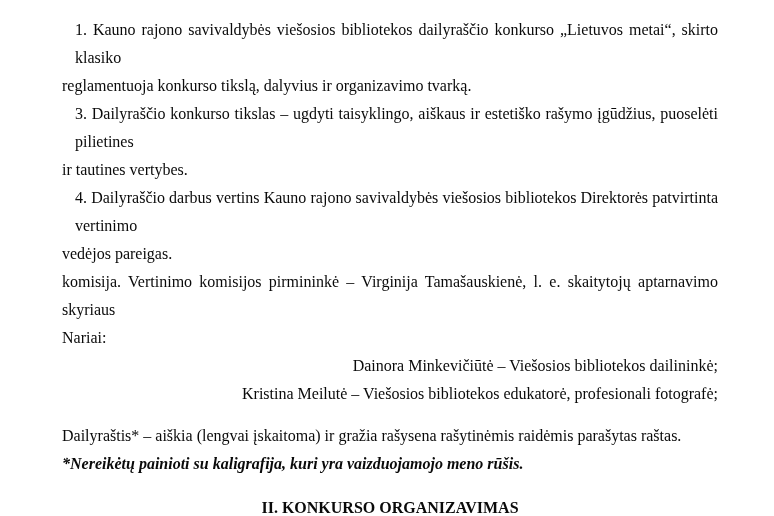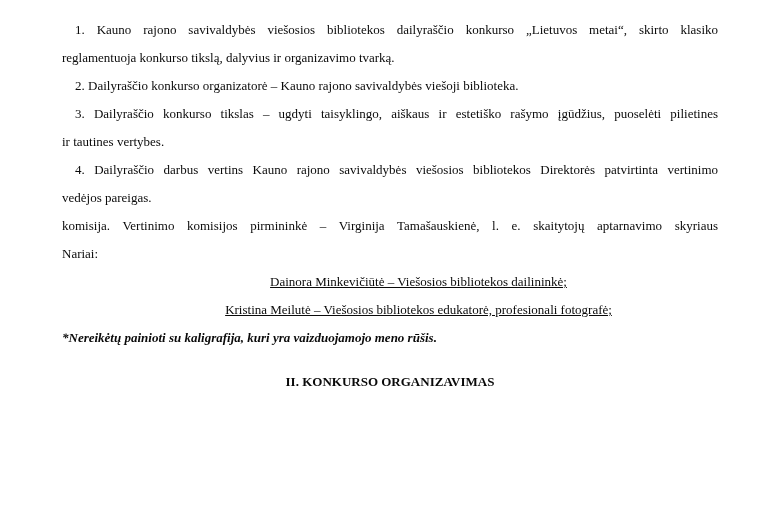--- a/index.html
+++ b/index.html
@@ -3,39 +3,38 @@
 <meta charset="utf-8">
 <style>
   html,body{margin:0;padding:0;background:#ffffff;}
   .page{
     position:relative;
     width:774px;height:516px;
     background:#ffffff;
     overflow:hidden;
     font-family:"Liberation Serif","DejaVu Serif",serif;
     color:#0a0a0a;
-    font-size:13px;
+    font-size:16px;
   }
   .content{padding:16px 56px 0 62px;}
   .para{margin:0;}
   .line{
     display:block;
     line-height:28px;
     text-align:justify;
     text-align-last:justify;
     white-space:normal;
   }
   .line.final{text-align:left;text-align-last:left;}
   .line.indent{padding-left:13px;}
   .member-line{
     display:block;
     line-height:28px;
     padding-left:57px;
-    text-align:center;
-    text-decoration:underline;
+    text-align:right;
   }
   .definition{margin-top:14px;}
   .footnote .line{font-weight:bold;font-style:italic;}
   .section-heading{
     display:block;
     margin-top:16px;
     line-height:28px;
     font-weight:bold;
     text-align:center;
     text-align-last:center;
@@ -45,23 +44,20 @@
 <body>
 
 <div class="page">
   <div class="content">
 
     <p class="para">
       <span class="line indent">1. Kauno rajono savivaldybės viešosios bibliotekos dailyraščio konkurso „Lietuvos metai“, skirto klasiko</span>
       <span class="line final">reglamentuoja konkurso tikslą, dalyvius ir organizavimo tvarką.</span>
     </p>
 
-    <p class="para">
-      <span class="line final indent">2. Dailyraščio konkurso organizatorė – Kauno rajono savivaldybės viešoji biblioteka.</span>
-    </p>
 
     <p class="para">
       <span class="line indent">3. Dailyraščio konkurso tikslas – ugdyti taisyklingo, aiškaus ir estetiško rašymo įgūdžius, puoselėti pilietines</span>
       <span class="line final">ir tautines vertybes.</span>
     </p>
 
     <p class="para">
       <span class="line indent">4. Dailyraščio darbus vertins Kauno rajono savivaldybės viešosios bibliotekos Direktorės patvirtinta vertinimo</span>
       <span class="line final">vedėjos pareigas.</span>
       <span class="line">komisija. Vertinimo komisijos pirmininkė – Virginija Tamašauskienė, l. e. skaitytojų aptarnavimo skyriaus</span>
@@ -69,20 +65,23 @@
 
     <p class="para">
       <span class="line final">Nariai:</span>
     </p>
 
     <p class="para">
       <span class="member-line">Dainora Minkevičiūtė – Viešosios bibliotekos dailininkė;</span>
       <span class="member-line">Kristina Meilutė – Viešosios bibliotekos edukatorė, profesionali fotografė;</span>
     </p>
 
+    <p class="para definition">
+      <span class="line final">Dailyraštis* – aiškia (lengvai įskaitoma) ir gražia rašysena rašytinėmis raidėmis parašytas raštas.</span>
+    </p>
 
     <p class="para footnote">
       <span class="line final">*Nereikėtų painioti su kaligrafija, kuri yra vaizduojamojo meno rūšis.</span>
     </p>
 
     <span class="section-heading">II. KONKURSO ORGANIZAVIMAS</span>
 
   </div>
 </div>
 

